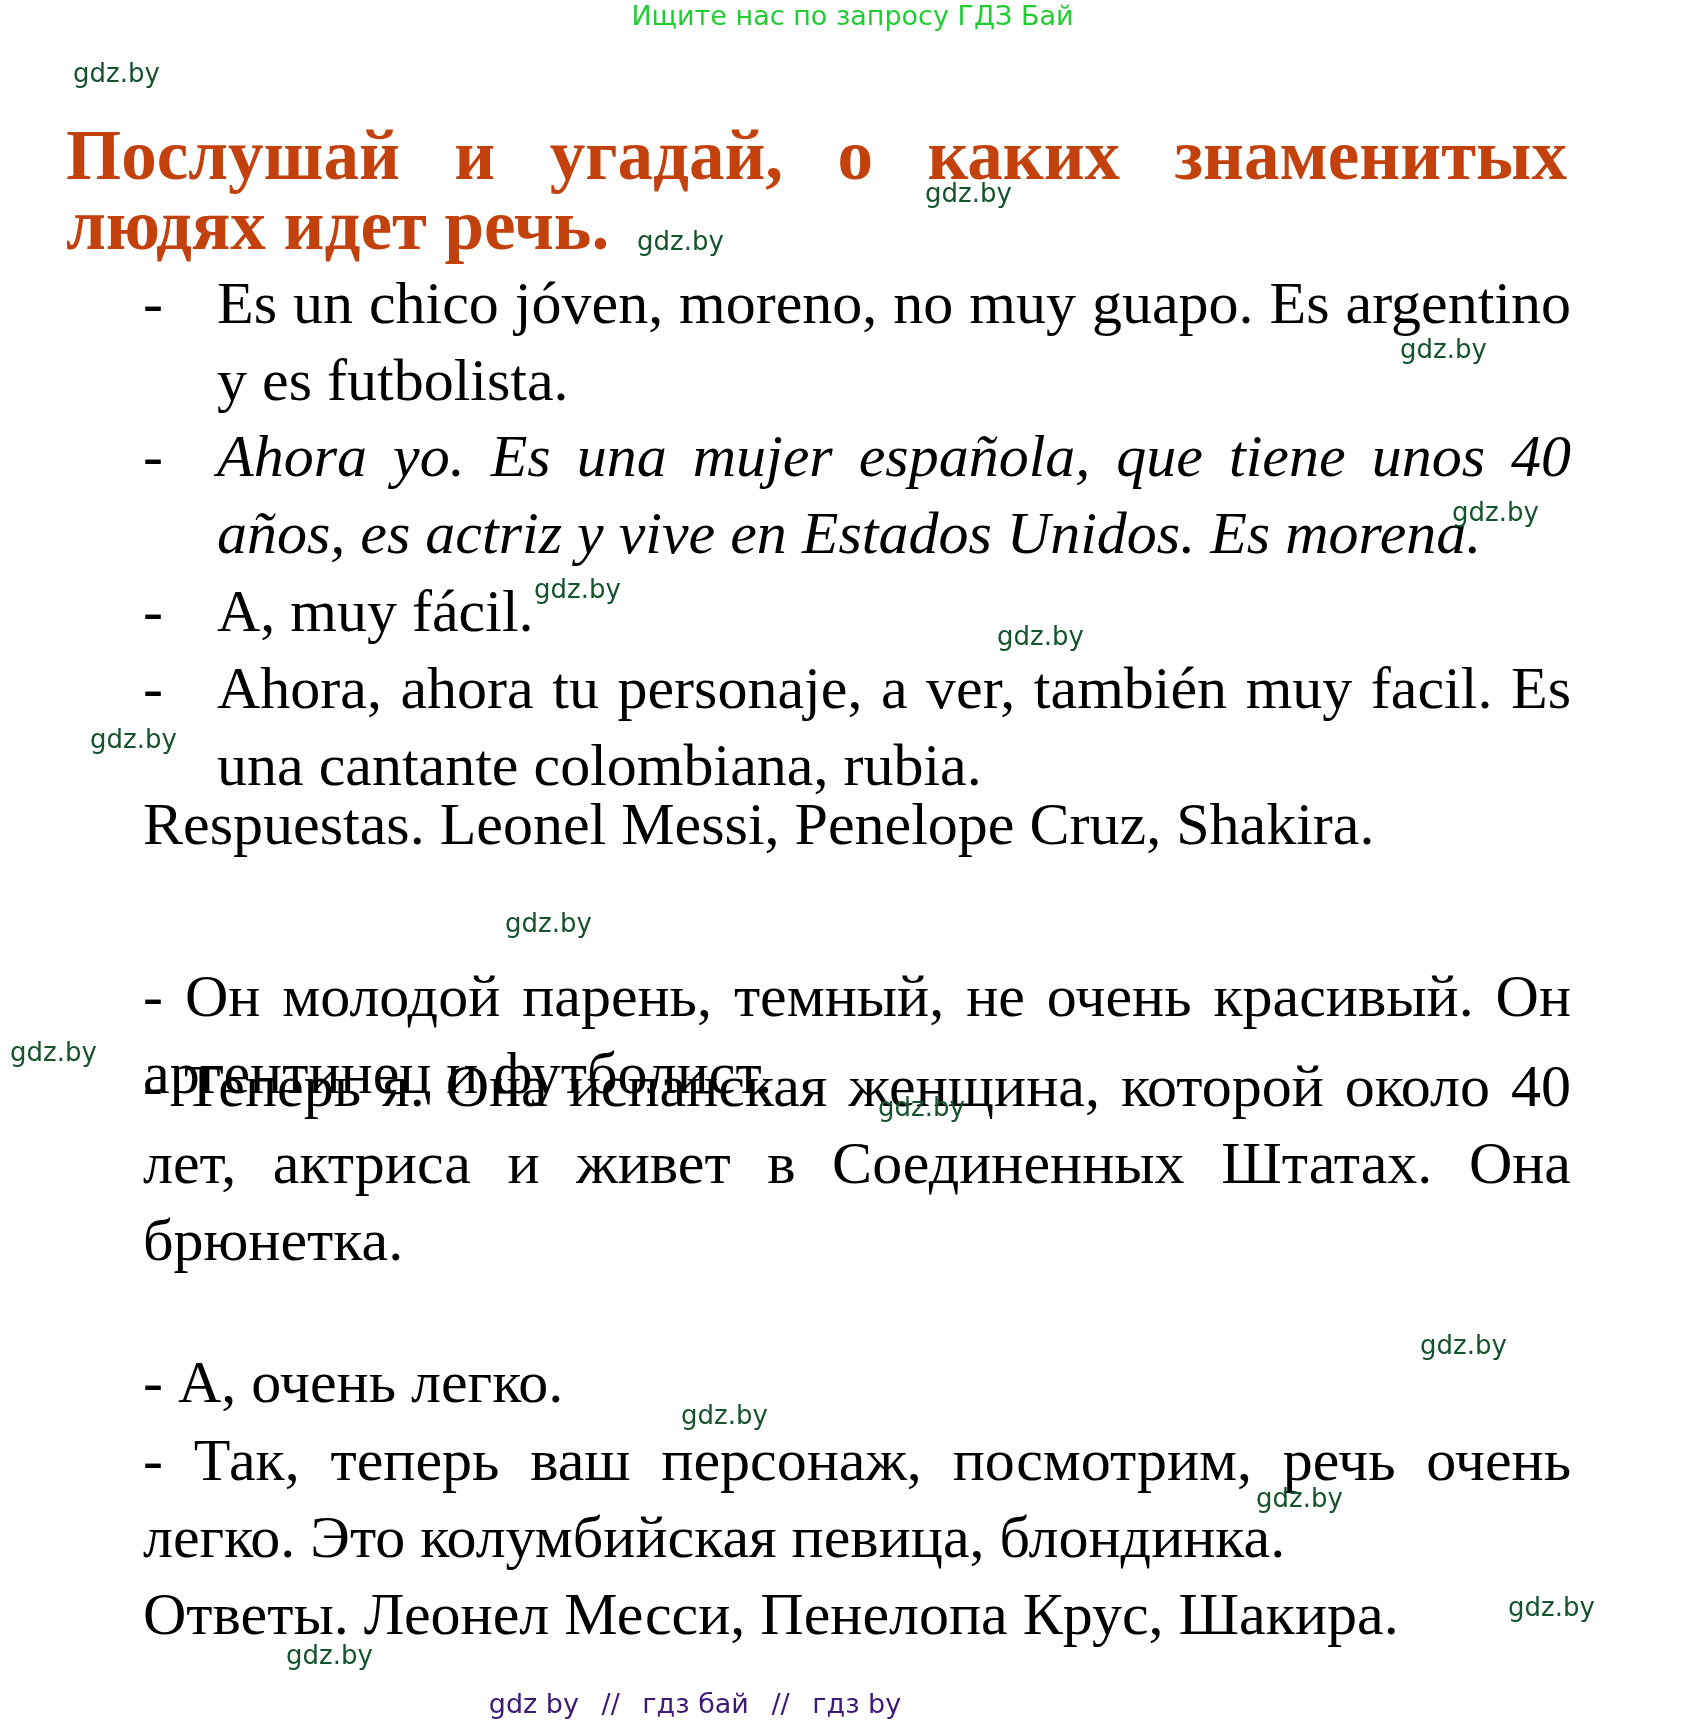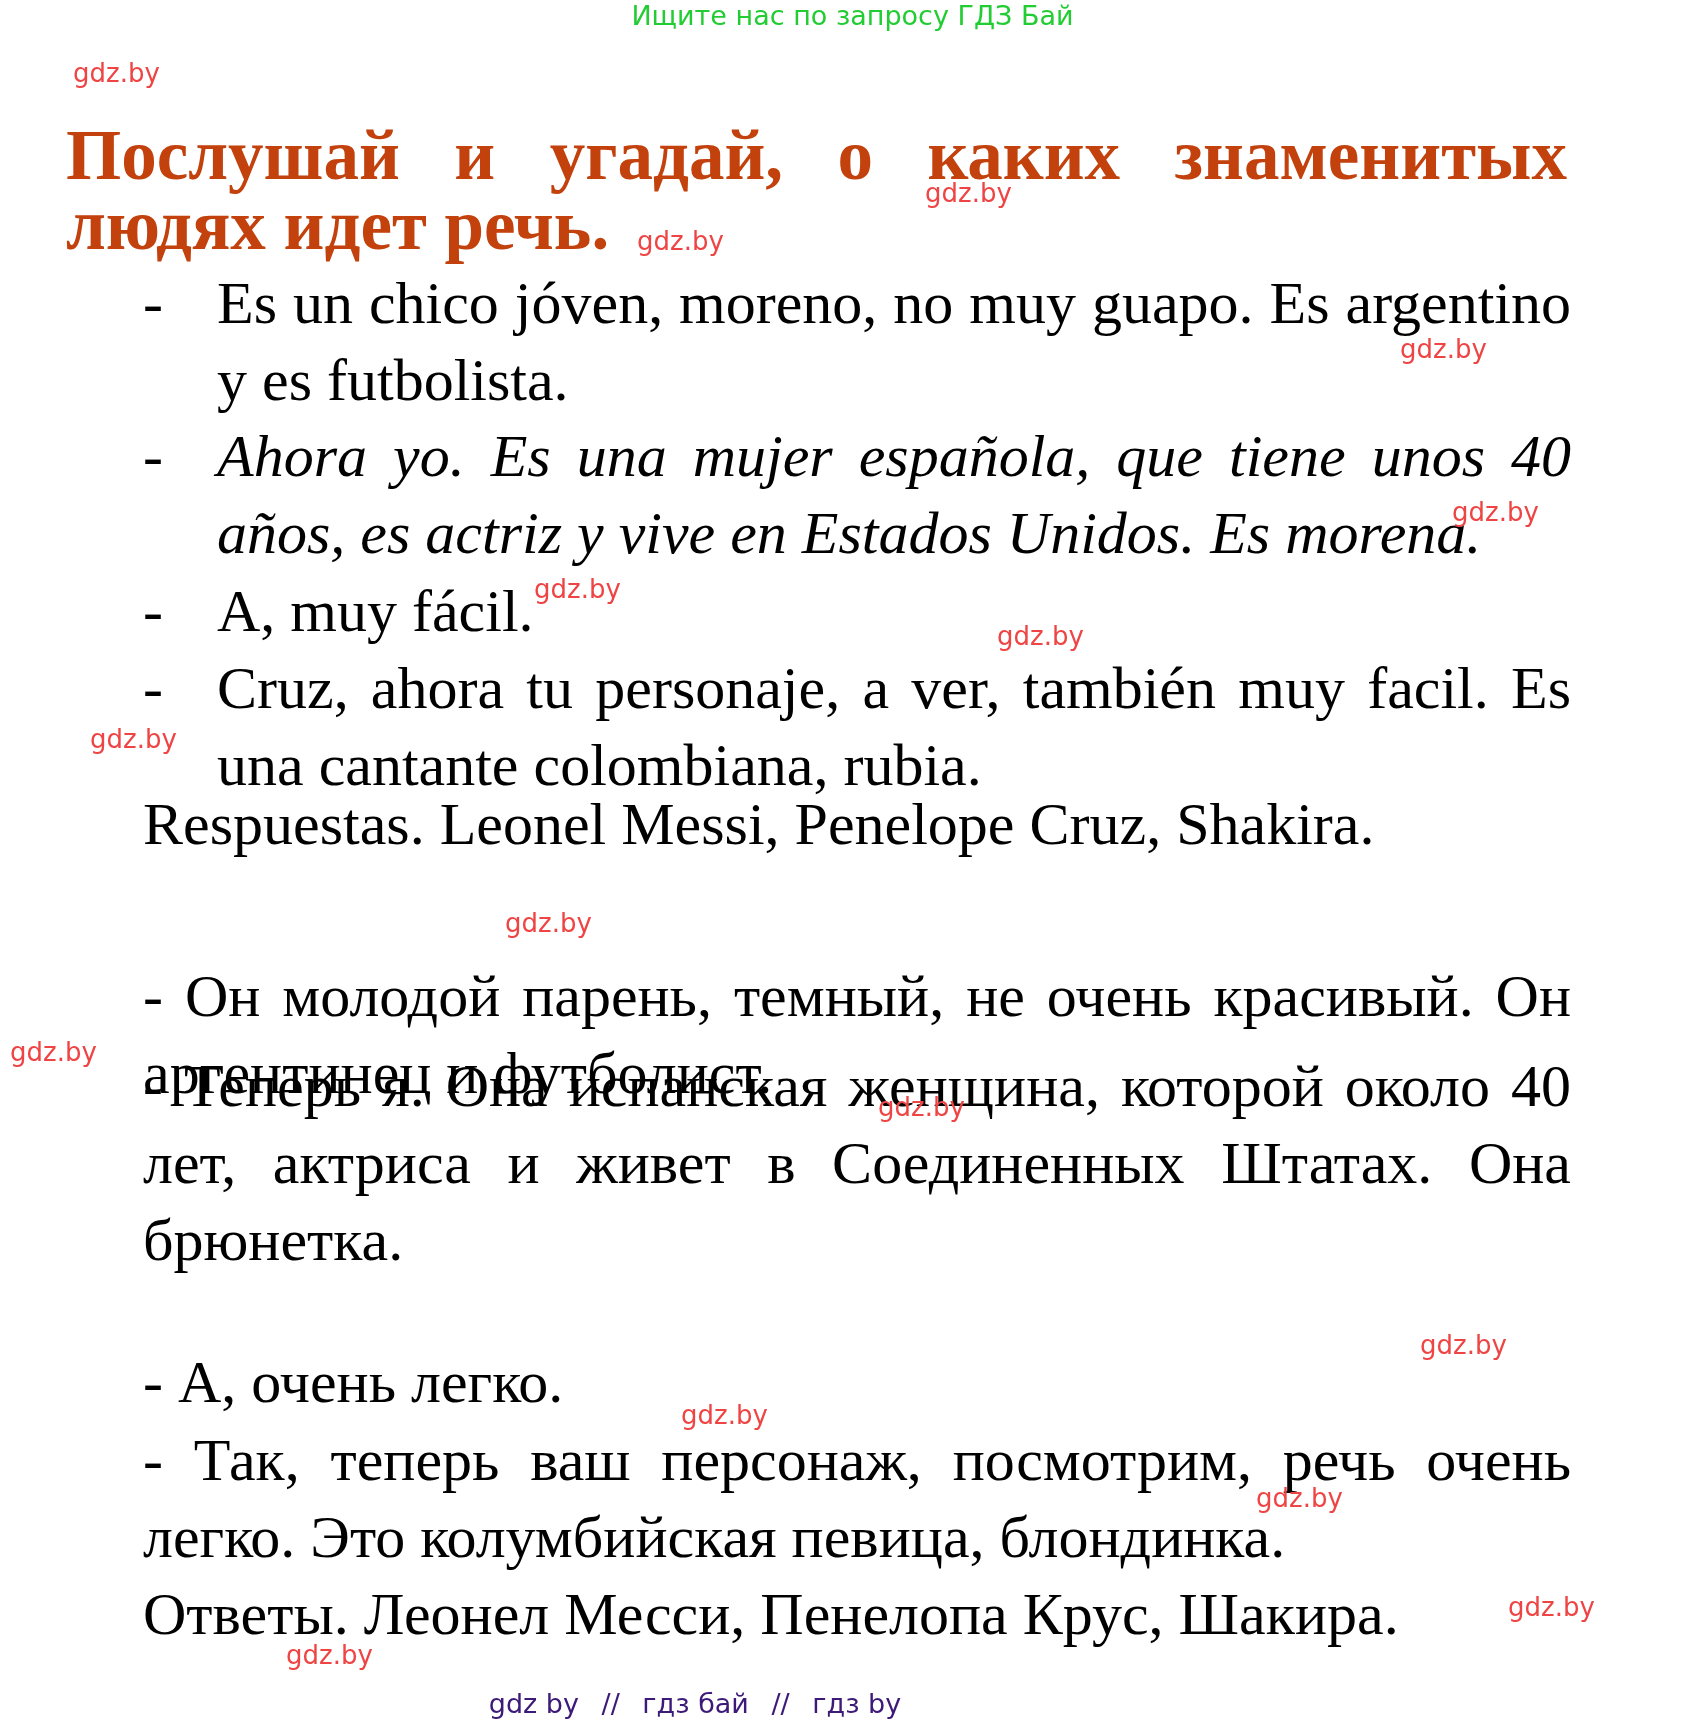--- a/index.html
+++ b/index.html
@@ -6,42 +6,42 @@
   body { width:1705px; height:1727px; background:#ffffff; position:relative; overflow:hidden; }
   .abs { position:absolute; }
   .header { left:0; top:0; width:1705px; text-align:center; font-family:"DejaVu Sans", sans-serif; font-size:27px; line-height:32px; padding-left:0; }
   .header span { position:relative; left:0px; }
   .footer { left:0; top:1688px; width:1390px; text-align:center; font-family:"DejaVu Sans", sans-serif; font-size:27px; line-height:32px; }
   .title { left:66px; top:120px; width:1501px; font-family:"Liberation Serif", serif; font-weight:bold; font-size:71px; line-height:70px; text-align:justify; color:#c2410c; }
   .para { font-family:"Liberation Serif", serif; font-size:60px; line-height:77px; text-align:justify; color:#000; }
   .es { left:217px; width:1354px; }
   .dash { left:143px; font-family:"Liberation Serif", serif; font-size:60px; line-height:77px; color:#000; }
   .ru { left:143px; width:1428px; }
-  .wm { font-family:"DejaVu Sans", sans-serif; font-size:26px; line-height:30px; color:#ef4444; white-space:nowrap; }
+  .wm { font-family:"DejaVu Sans", sans-serif; font-size:26px; line-height:30px; color:#14532d; white-space:nowrap; }
 </style>
 </head>
 <body>
 
 <div class="abs header">
   <span style="color:#22cc33;">Ищите нас по запросу ГДЗ Бай</span>
 </div>
 
 <div class="abs title">Послушай и угадай, о каких знаменитых людях идет речь.</div>
 
 <div class="abs dash" style="top:265px;">-</div>
 <div class="abs para es" style="top:265px;font-family:Liberation Serif, serif;">Es un chico jóven, moreno, no muy guapo. Es argentino y es futbolista.</div>
 
 <div class="abs dash" style="top:418px;">-</div>
 <div class="abs para es" style="top:418px;font-style:italic;">Ahora yo. Es una mujer española, que tiene unos 40 años, es actriz y vive en Estados Unidos. Es morena.</div>
 
 <div class="abs dash" style="top:573px;">-</div>
 <div class="abs para es" style="top:573px;">A, muy fácil.</div>
 
 <div class="abs dash" style="top:650px;">-</div>
-<div class="abs para es" style="top:650px;">Cruz, ahora tu personaje, a ver, también muy facil. Es una cantante colombiana, rubia.</div>
+<div class="abs para es" style="top:650px;">Ahora, ahora tu personaje, a ver, también muy facil. Es una cantante colombiana, rubia.</div>
 
 <div class="abs para ru" style="top:786px;">Respuestas. Leonel Messi, Penelope Cruz, Shakira.</div>
 
 <div class="abs para ru" style="top:958px;">- Он молодой парень, темный, не очень красивый. Он аргентинец и футболист.</div>
 <div class="abs para ru" style="top:1048px;">- Теперь я. Она испанская женщина, которой около 40 лет, актриса и живет в Соединенных Штатах. Она брюнетка.</div>
 <div class="abs para ru" style="top:1344px;">- А, очень легко.</div>
 <div class="abs para ru" style="top:1422px;">- Так, теперь ваш персонаж, посмотрим, речь очень легко. Это колумбийская певица, блондинка.</div>
 <div class="abs para ru" style="top:1576px;">Ответы. Леонел Месси, Пенелопа Крус, Шакира.</div>
 
 <div class="abs wm" style="left:73px;top:58px;">gdz.by</div>

